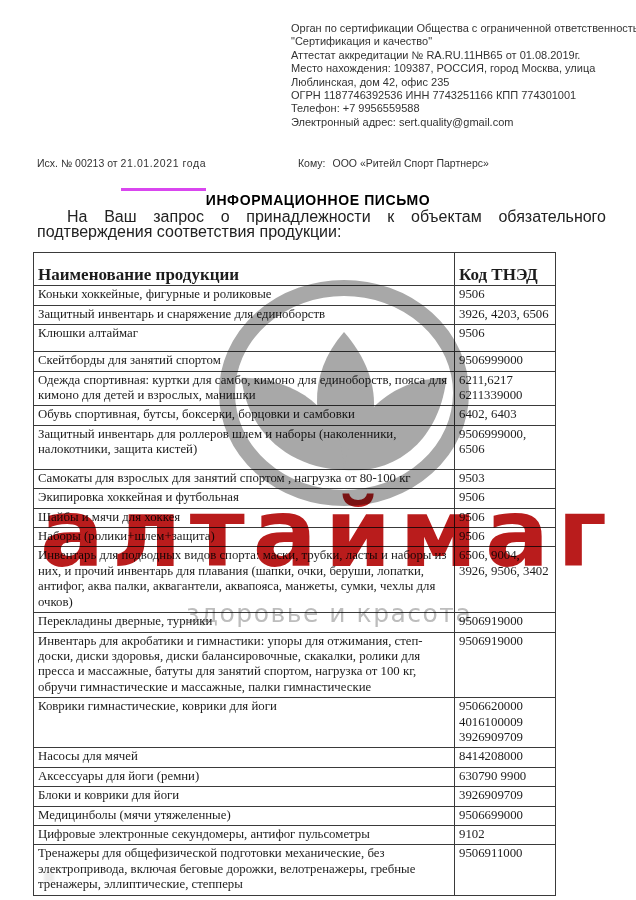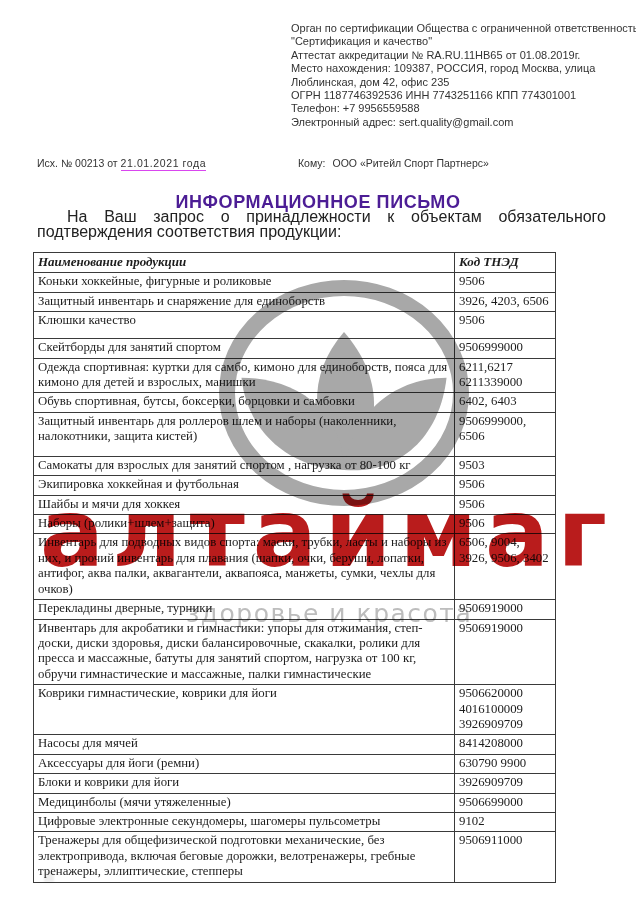--- a/index.html
+++ b/index.html
@@ -6,34 +6,34 @@
   .page{
     position:relative;width:636px;height:900px;background:#fff;overflow:hidden;
     font-family:"Liberation Sans",sans-serif;color:#2b2b2b;
   }
   
   .letterhead{position:absolute;left:291px;top:22px;width:345px;}
   .lh-line{font-size:11px;line-height:13.4px;white-space:nowrap;color:#333;}
   
   .refline{position:absolute;left:37px;top:157px;width:563px;height:16px;font-size:10.5px;color:#333;}
   .ref-left{position:absolute;left:0;top:0;white-space:nowrap;}
-  .ref-date{border-bottom:1px solid #d946ef;padding-bottom:1px;letter-spacing:0.6px;text-align:right;}
+  .ref-date{border-bottom:3px solid #d946ef;padding-bottom:19px;letter-spacing:0.6px;text-align:right;}
   .ref-right{position:absolute;left:261px;top:0;white-space:nowrap;}
   .ref-right .to-label{margin-right:7px;}
   
   .doc-title{position:absolute;left:0;top:192px;width:636px;text-align:center;
-    font-size:18px;font-weight:bold;letter-spacing:0.6px;color:#4c1d95;}
+    font-size:14px;font-weight:bold;letter-spacing:0.6px;color:#000000;}
   
   .intro{position:absolute;left:37px;top:210px;width:569px;margin:0;
     font-size:16px;line-height:14.8px;text-align:justify;text-indent:30px;color:#222;}
   
   .tbl{position:absolute;left:33px;top:252px;width:520px;border-collapse:collapse;
     font-family:"Liberation Serif",serif;font-size:12.8px;color:#1c1c1c;table-layout:fixed;}
   .tbl th,.tbl td{border:1px solid #3a3a3a;vertical-align:top;padding:1px 4px 2px 4px;line-height:15.4px;}
-  .tbl th{text-align:left;font-size:13px;padding-top:1px;padding-bottom:3px;font-style:italic;}
+  .tbl th{text-align:left;font-size:17px;padding-top:14px;padding-bottom:3px;}
   .tbl .c1{width:412px;}
   .tbl .c2{width:92px;}
   
   .wm{position:absolute;pointer-events:none;mix-blend-mode:multiply;color:var(--wm,#a8a8a8);}
   .wm-logo{left:218px;top:280px;width:252px;height:226px;}
   .wm-brand{left:40px;top:486px;width:596px;font-family:"DejaVu Sans",sans-serif;
     font-weight:bold;font-size:95px;letter-spacing:8px;line-height:1;color:#b91c1c;}
   .wm-slogan{left:186px;top:600px;font-family:"DejaVu Sans",sans-serif;
     font-size:25px;letter-spacing:1.5px;color:#bdbdbd;line-height:1.1;}
   .scan-artifact{position:absolute;left:44px;top:872px;width:10px;height:10px;
@@ -74,21 +74,21 @@
     <tbody>
         <tr>
           <td class="c1">Коньки хоккейные, фигурные и роликовые</td>
           <td class="c2">9506</td>
         </tr>
         <tr>
           <td class="c1">Защитный инвентарь и снаряжение для единоборств</td>
           <td class="c2">3926, 4203, 6506</td>
         </tr>
         <tr style="height: 27px;">
-          <td class="c1">Клюшки качество</td>
+          <td class="c1">Клюшки алтаймаг</td>
           <td class="c2">9506</td>
         </tr>
         <tr>
           <td class="c1">Скейтборды для занятий спортом</td>
           <td class="c2">9506999000</td>
         </tr>
         <tr>
           <td class="c1">Одежда спортивная: куртки для самбо, кимоно для единоборств, пояса для кимоно для детей и взрослых, манишки</td>
           <td class="c2">6211,6217 6211339000</td>
         </tr>
@@ -142,21 +142,21 @@
         </tr>
         <tr>
           <td class="c1">Блоки и коврики для йоги</td>
           <td class="c2">3926909709</td>
         </tr>
         <tr>
           <td class="c1">Медицинболы (мячи утяжеленные)</td>
           <td class="c2">9506699000</td>
         </tr>
         <tr>
-          <td class="c1">Цифровые электронные секундомеры, шагомеры  пульсометры</td>
+          <td class="c1">Цифровые электронные секундомеры, антифог  пульсометры</td>
           <td class="c2">9102</td>
         </tr>
         <tr>
           <td class="c1">Тренажеры для общефизической подготовки механические, без электропривода, включая беговые дорожки, велотренажеры, гребные тренажеры, эллиптические, степперы</td>
           <td class="c2">9506911000</td>
         </tr>
       </tbody>
   </table>
 
   <svg class="wm wm-logo" viewBox="0 0 252 226" xmlns="http://www.w3.org/2000/svg">

